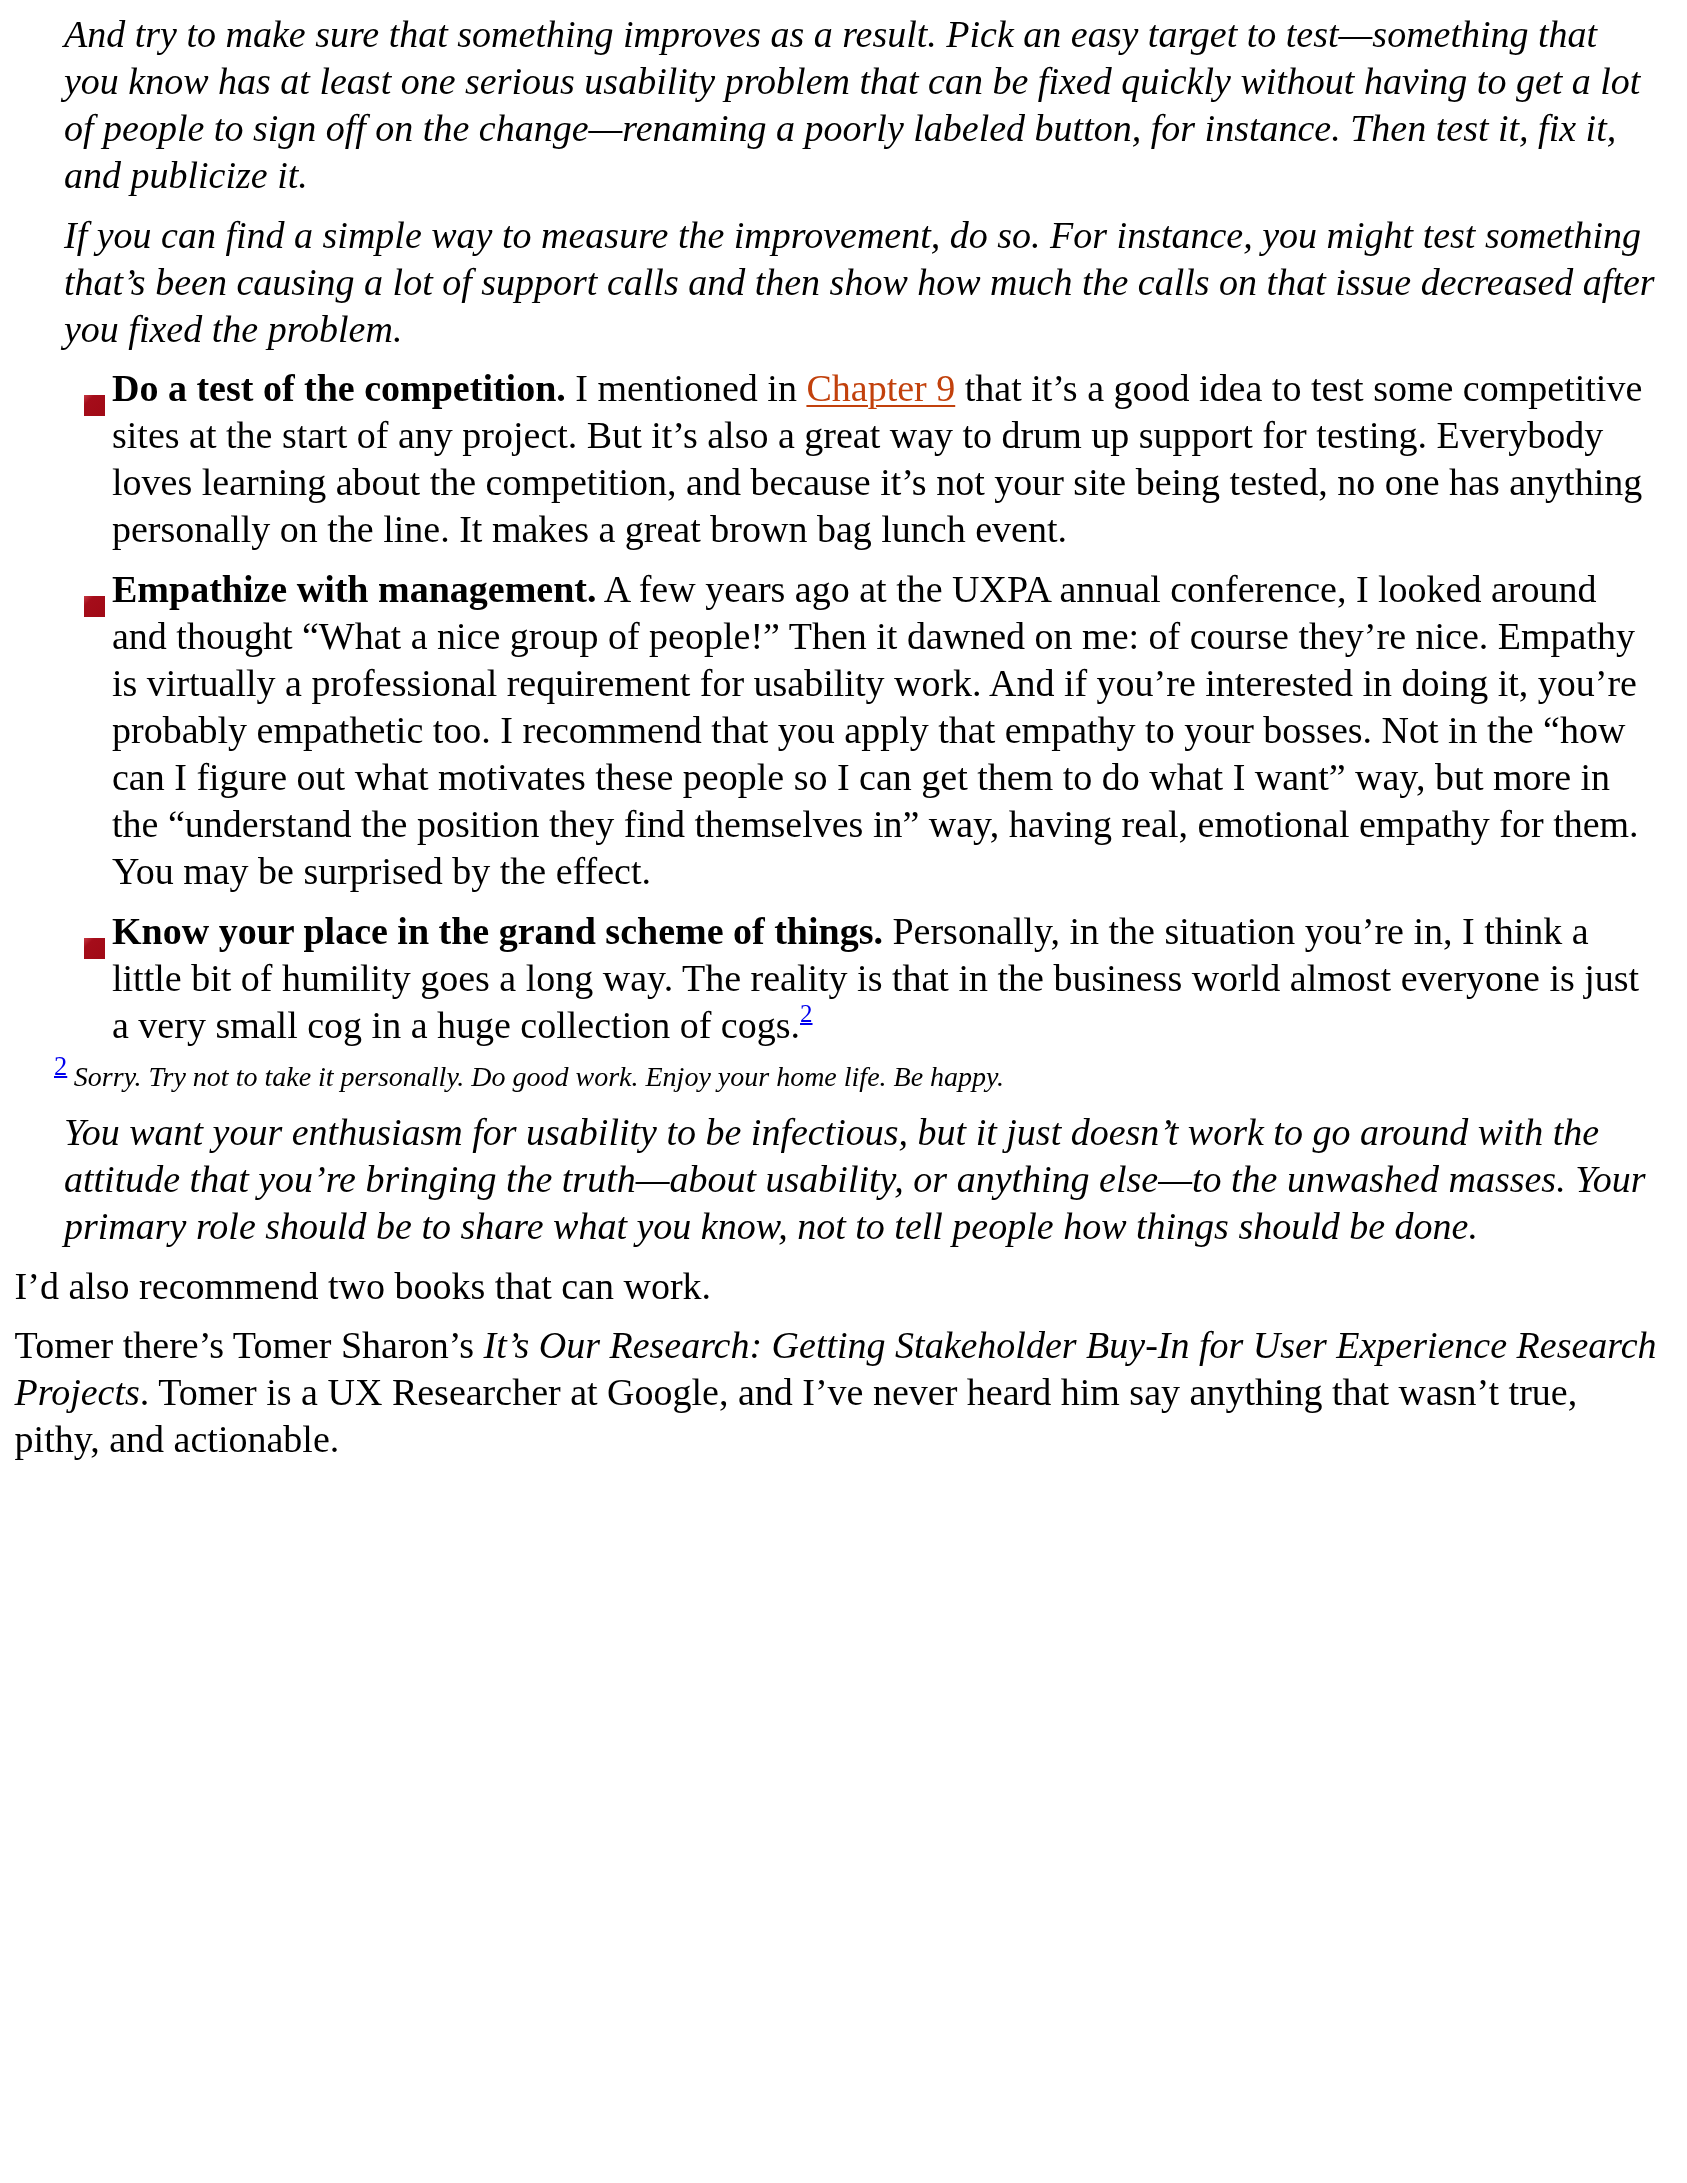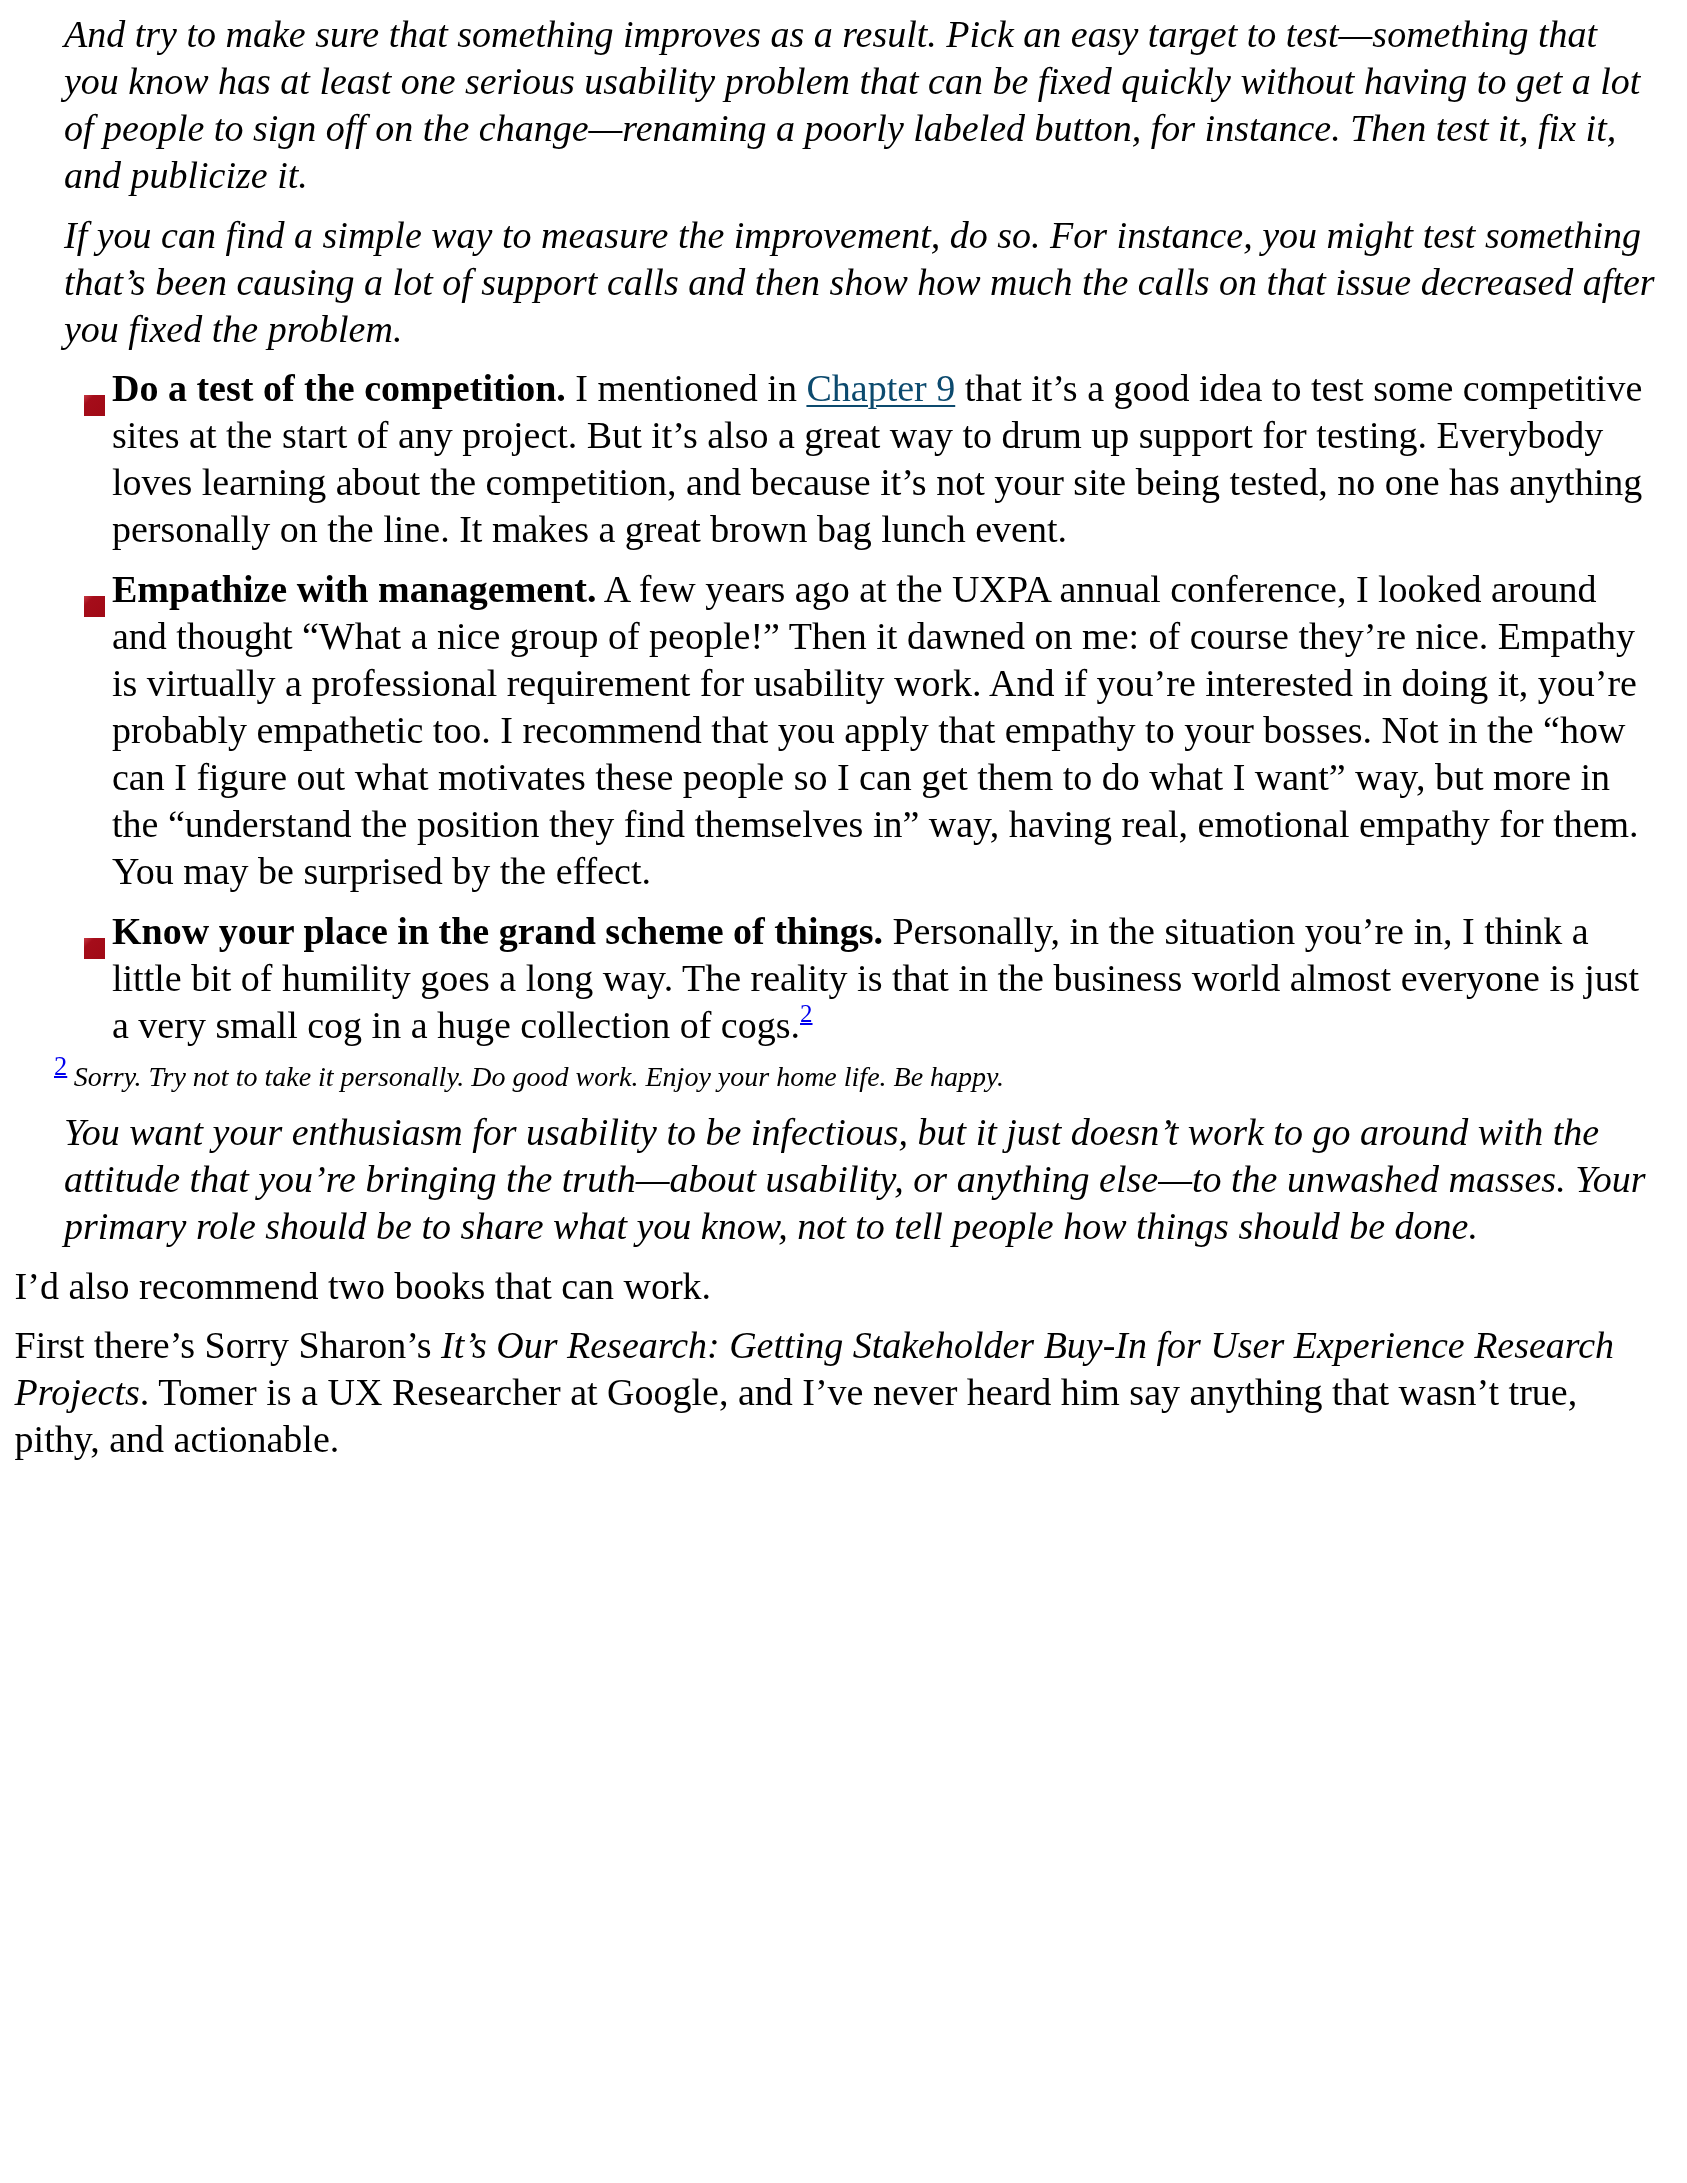--- a/index.html
+++ b/index.html
@@ -44,21 +44,21 @@
     margin: 0 0 12.6px 0;
     padding-left: 64px;
     padding-right: 26.5px;
     font-style: italic;
   }
   .cont p { margin: 0; }
   .lead {
     font-weight: bold;
   }
   a.link {
-    color: #0c4a6e;
+    color: #c2410c;
     text-decoration: underline;
     text-decoration-thickness: 2px;
     text-underline-offset: 4px;
   }
   sup.fnref {
     font-size: 25px;
     line-height: 0;
     vertical-align: 16px;
   }
   sup.fnref a, .fn-num a {
@@ -121,17 +121,17 @@
   </div>
 
   <div class="cont">
     <p>You want your enthusiasm for usability to be infectious, but it just doesn’t work to go around with the attitude that you’re bringing the truth—about usability, or anything else—to the unwashed masses. Your primary role should be to share what you know, not to tell people how things should be done.</p>
   </div>
 
   <div class="plain">
     <p>I’d also recommend two books that can work.</p>
   </div>
   <div class="plain">
-    <p><span>First there’s Sorry Sharon’s </span><em class="title">It’s Our Research: Getting Stakeholder Buy-In for User Experience Research Projects</em><span>. Tomer is a UX Researcher at Google, and I’ve never heard him say anything that wasn’t true, pithy, and actionable.</span></p>
+    <p><span>Tomer there’s Tomer Sharon’s </span><em class="title">It’s Our Research: Getting Stakeholder Buy-In for User Experience Research Projects</em><span>. Tomer is a UX Researcher at Google, and I’ve never heard him say anything that wasn’t true, pithy, and actionable.</span></p>
   </div>
 
 </div>
 
 
 </body></html>

